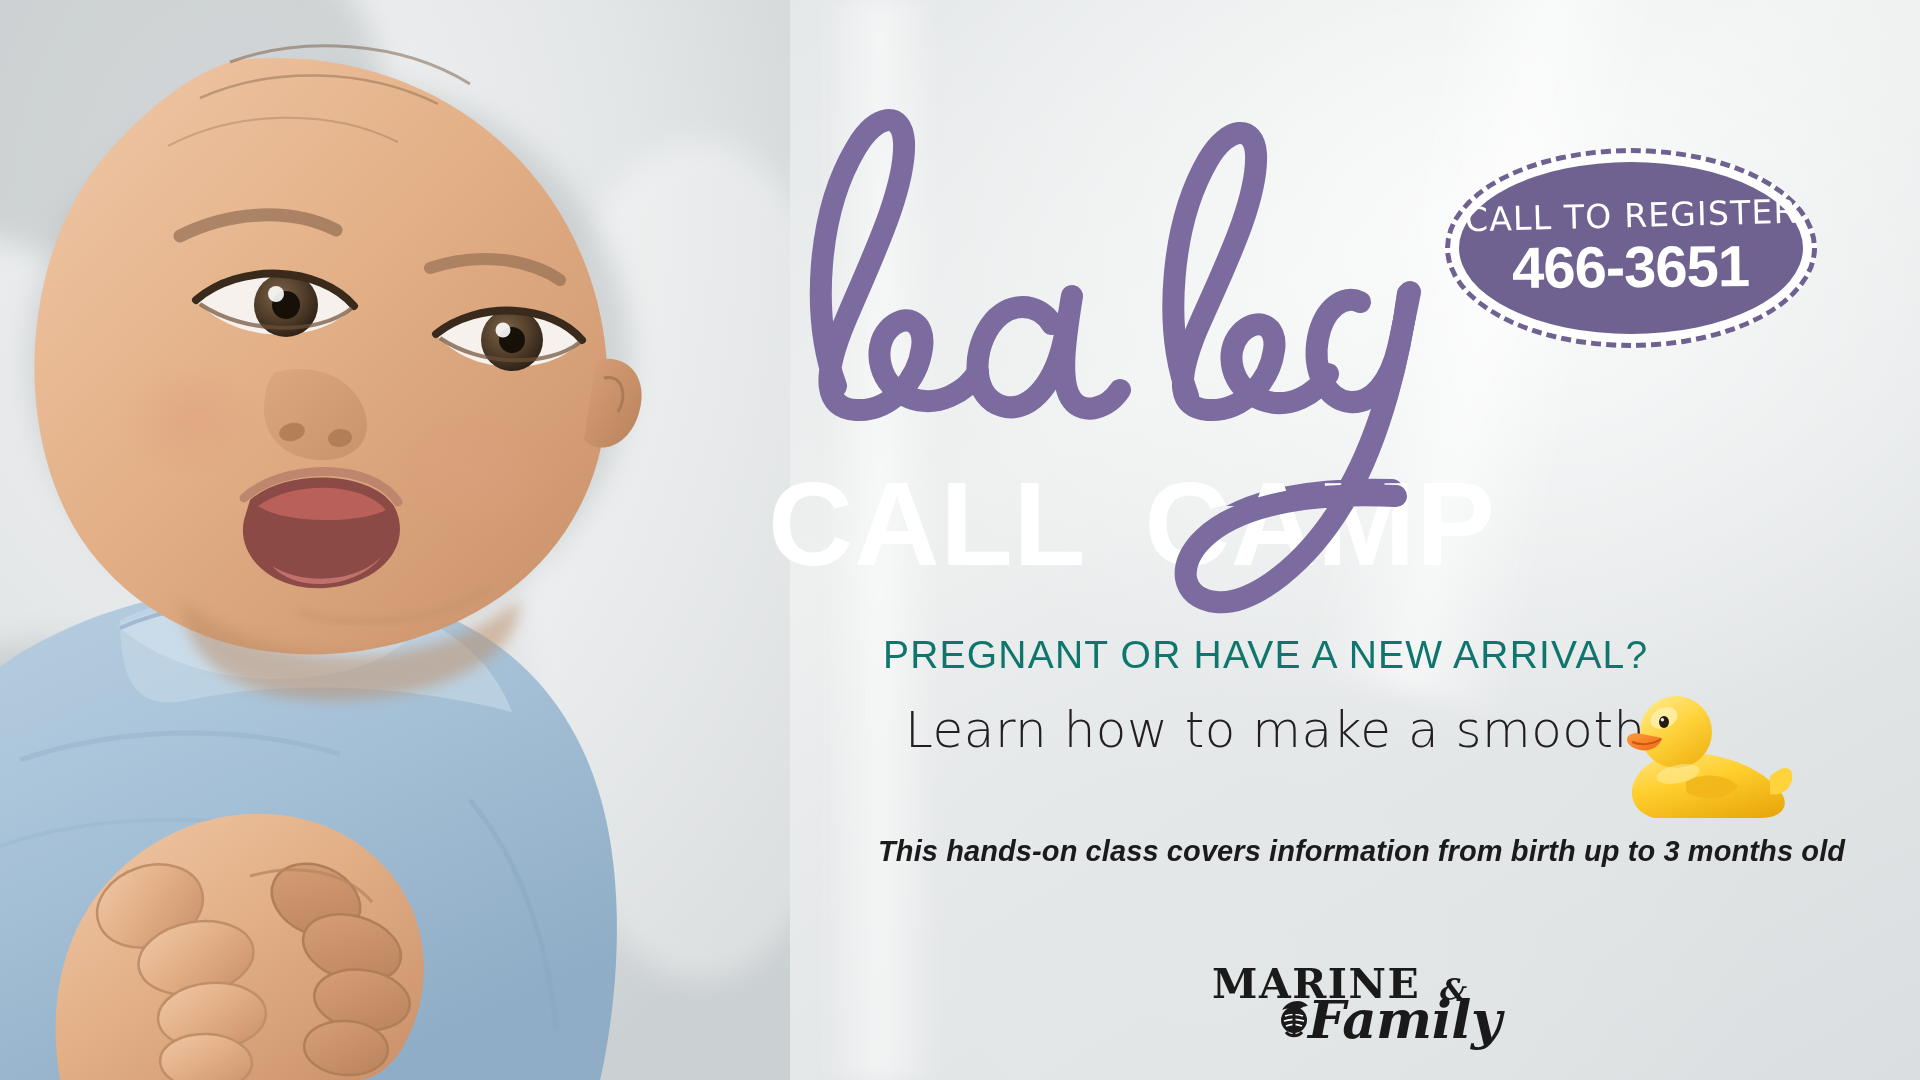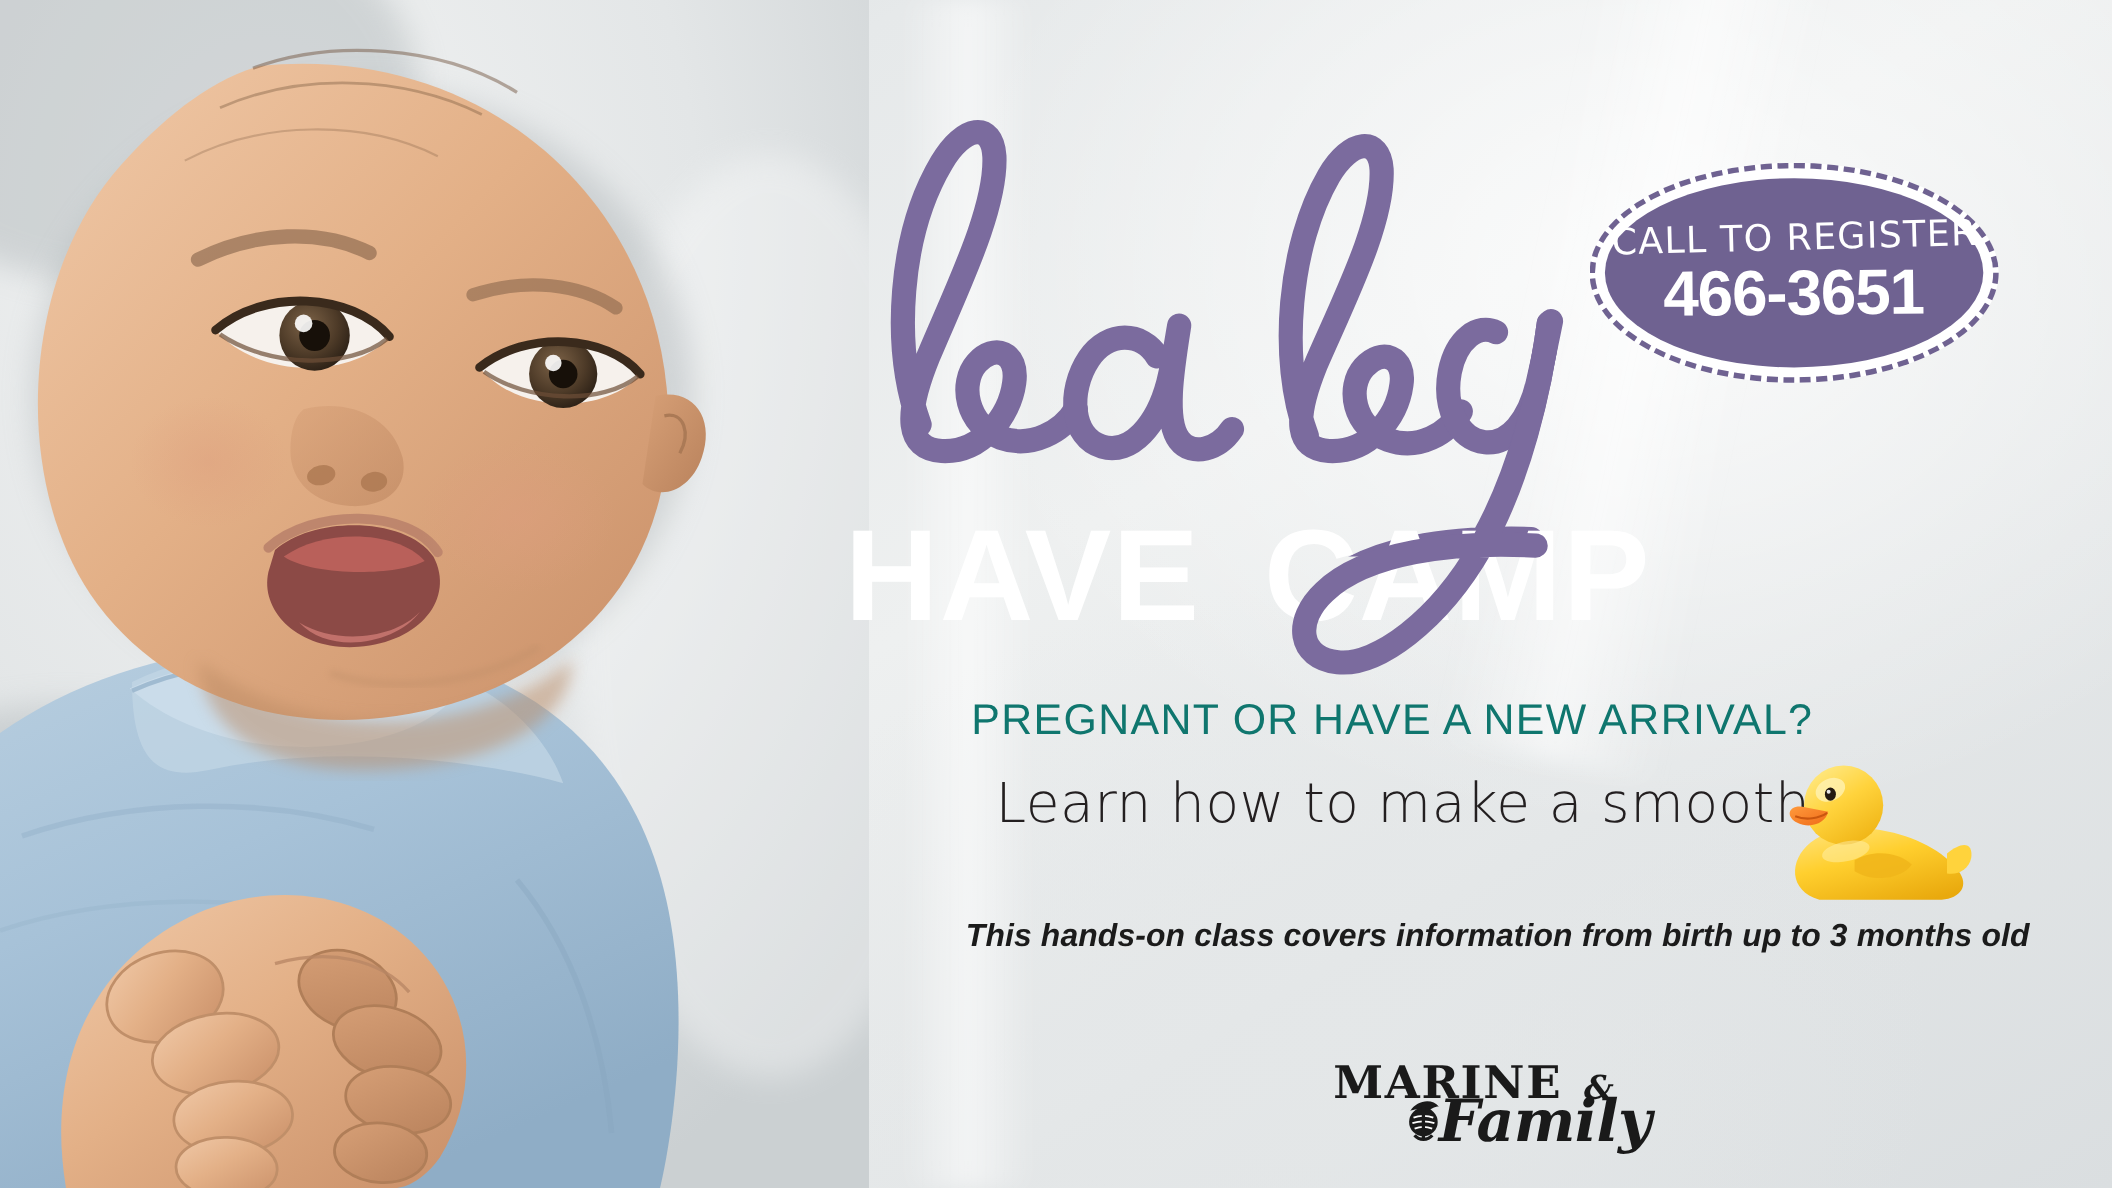--- a/index.html
+++ b/index.html
@@ -392,21 +392,21 @@
                  C 620 318, 638 296, 646 262 C 652 236, 656 216, 658 206" stroke-width="22"></path>
 
         <path d="M 656 208 C 648 268, 630 344, 596 404 C 560 468, 506 508, 470 506
                  C 436 504, 430 472, 456 446 C 492 412, 566 402, 640 404" stroke-width="22"></path>
       </g>
     </svg>
   </div>
 
   <div class="bootcamp-row">
     <span class="bootcamp-text">
-      <span>HAVE</span><span class="gap"></span><span>CAMP</span>
+      <span>CALL</span><span class="gap"></span><span>CAMP</span>
     </span>
   </div>
 
   <div style="position:absolute; left:752px; top:86px; width:740px; height:560px; pointer-events:none;">
     <svg viewBox="0 0 740 560" width="740" height="560" xmlns="http://www.w3.org/2000/svg" aria-hidden="true">
       <path d="M 656 208 C 648 268, 630 348, 594 412 C 556 478, 500 520, 464 516
                C 428 512, 424 478, 452 452 C 490 416, 568 406, 644 410" fill="none" stroke="#7b6b9e" stroke-width="22" stroke-linecap="round"></path>
     </svg>
   </div>
 

